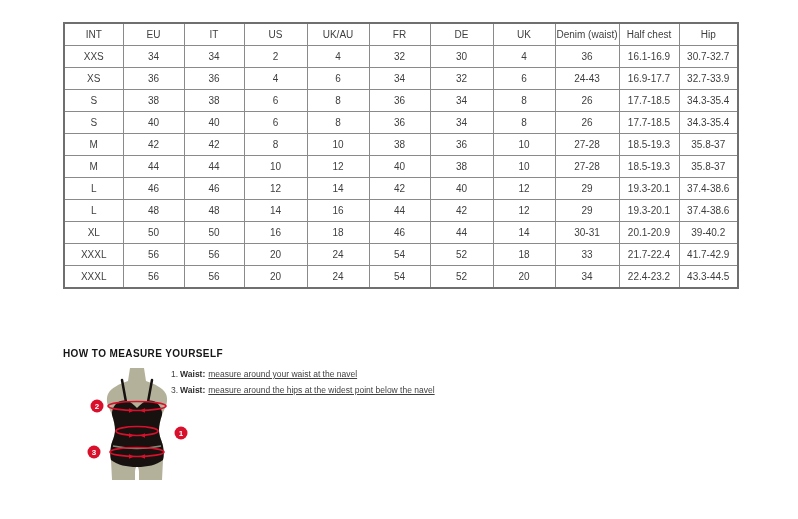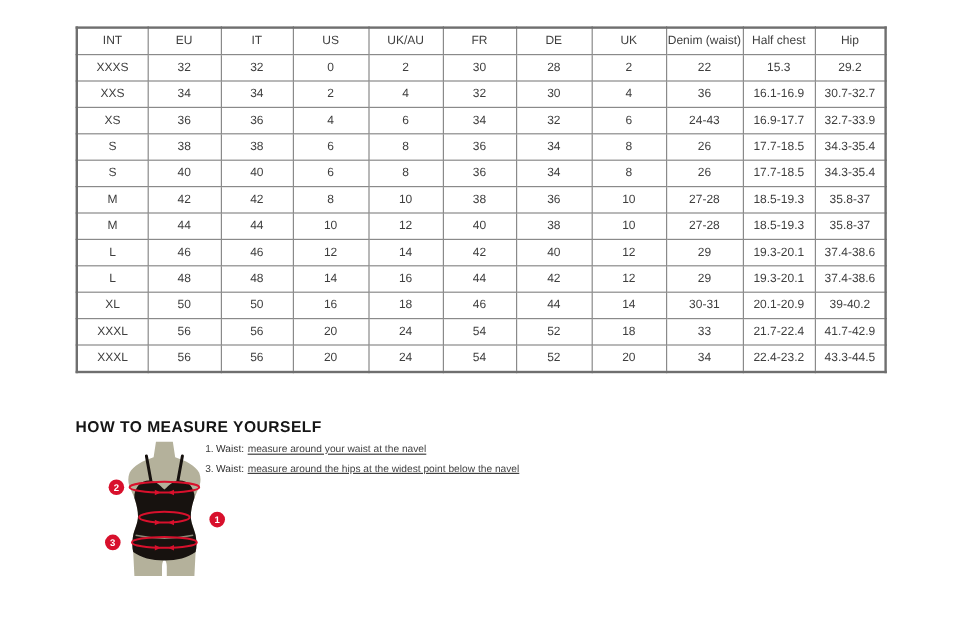--- a/index.html
+++ b/index.html
@@ -26,32 +26,32 @@
     vertical-align:middle;
     font-size:10px;
     font-weight:400;
     color:#3e3e3e;
     white-space:nowrap;
     overflow:hidden;
   }
   
   .measure-heading{
     position:absolute;left:63px;top:348px;
-    font-size:13px;font-weight:700;color:#151515;
+    font-size:10px;font-weight:700;color:#151515;
     letter-spacing:.4px;
   }
   .instructions{
     position:absolute;left:171px;top:366px;
   }
   .instr{
     height:16px;line-height:16px;
     font-size:8.5px;color:#3f3f3f;
   }
   .instr .num{margin-right:2px;}
-  .instr .lbl{font-weight:400;color:#2d2d2d;}
+  .instr .lbl{font-weight:700;color:#2d2d2d;}
   .instr .txt{margin-left:3px;text-decoration:underline;}
   .figure-wrap{
     position:absolute;left:86px;top:368px;
     width:106px;height:114px;
   }
 </style>
 </head>
 <body>
 
 <table class="size-table">
@@ -78,33 +78,20 @@
         <th>FR</th>
         <th>DE</th>
         <th>UK</th>
         <th>Denim (waist)</th>
         <th>Half chest</th>
         <th>Hip</th>
       </tr>
   </thead>
   <tbody>
       <tr>
-        <td>XXXS</td>
-        <td>32</td>
-        <td>32</td>
-        <td>0</td>
-        <td>2</td>
-        <td>30</td>
-        <td>28</td>
-        <td>2</td>
-        <td>22</td>
-        <td>15.3</td>
-        <td>29.2</td>
-      </tr>
-      <tr>
         <td>XXS</td>
         <td>34</td>
         <td>34</td>
         <td>2</td>
         <td>4</td>
         <td>32</td>
         <td>30</td>
         <td>4</td>
         <td>36</td>
         <td>16.1-16.9</td>

